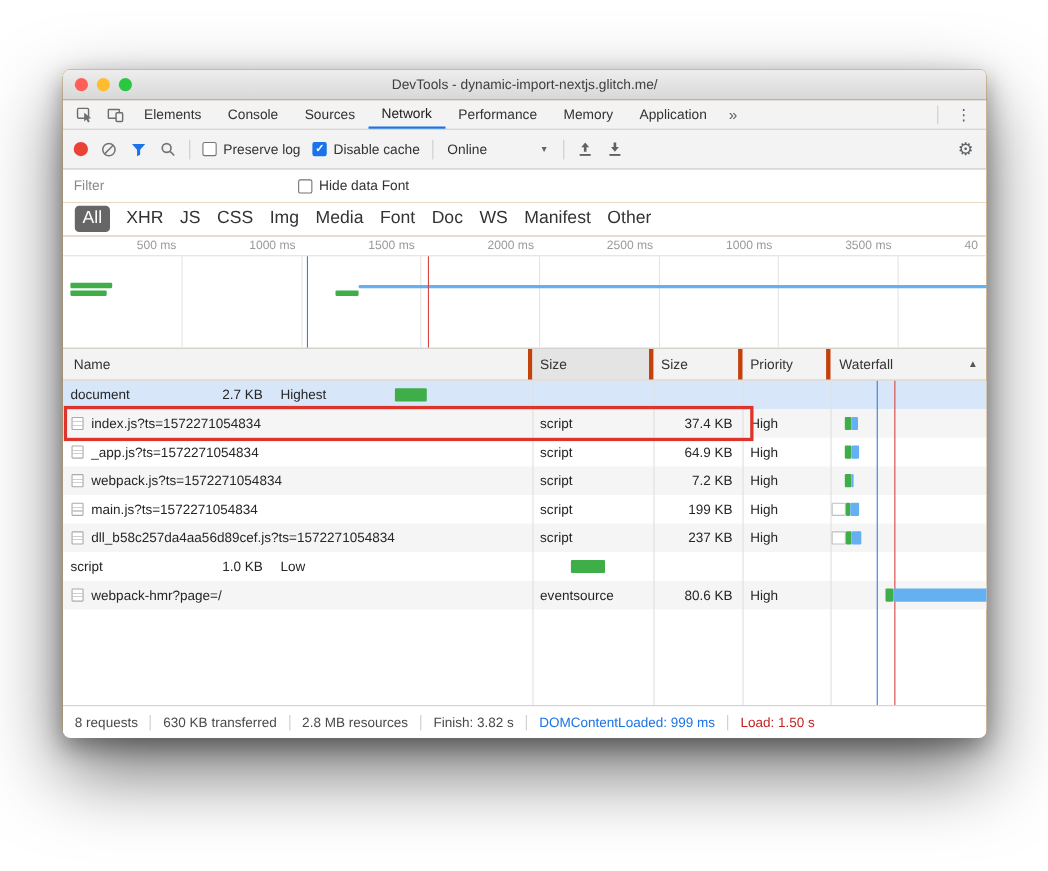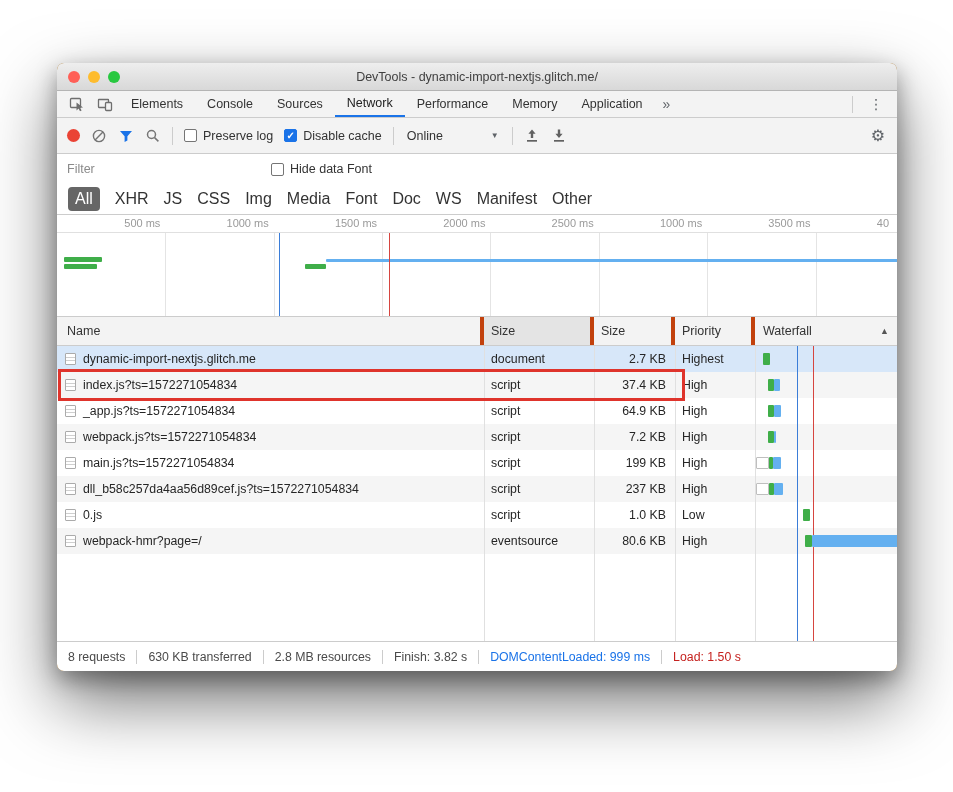--- a/index.html
+++ b/index.html
@@ -261,24 +261,20 @@
     <div class="th th-priority">Priority</div>
     <div class="th th-waterfall">
       <span>Waterfall</span>
       <span class="sort-arrow">▲</span>
     </div>
   </div>
 
   <div class="table-body">
 
     <div class="net-row row-odd row-selected">
-      <div class="cell c-name">
-          <span class="file-icon"></span>
-          <span>dynamic-import-nextjs.glitch.me</span>
-        </div>
       <div class="cell c-type">document</div>
       <div class="cell c-size">2.7 KB</div>
       <div class="cell c-priority">Highest</div>
       <div class="cell c-waterfall">
           <div class="wf-seg" style="left: 5.5%; width: 5%; background: rgb(63, 174, 73);"></div>
         </div>
     </div>
 
     <div class="net-row row-even">
       <div class="cell c-name">
@@ -346,24 +342,20 @@
       <div class="cell c-size">237 KB</div>
       <div class="cell c-priority">High</div>
       <div class="cell c-waterfall">
           <div class="wf-seg" style="left: 1%; width: 9%; background: rgb(255, 255, 255); border: 1px solid rgb(191, 191, 191);"></div>
           <div class="wf-seg" style="left: 10%; width: 3.5%; background: rgb(63, 174, 73);"></div>
           <div class="wf-seg" style="left: 13.5%; width: 6%; background: rgb(100, 176, 240);"></div>
         </div>
     </div>
 
     <div class="net-row row-odd">
-      <div class="cell c-name">
-          <span class="file-icon"></span>
-          <span>0.js</span>
-        </div>
       <div class="cell c-type">script</div>
       <div class="cell c-size">1.0 KB</div>
       <div class="cell c-priority">Low</div>
       <div class="cell c-waterfall">
           <div class="wf-seg" style="left: 33.5%; width: 5.5%; background: rgb(63, 174, 73);"></div>
         </div>
     </div>
 
     <div class="net-row row-even">
       <div class="cell c-name">

